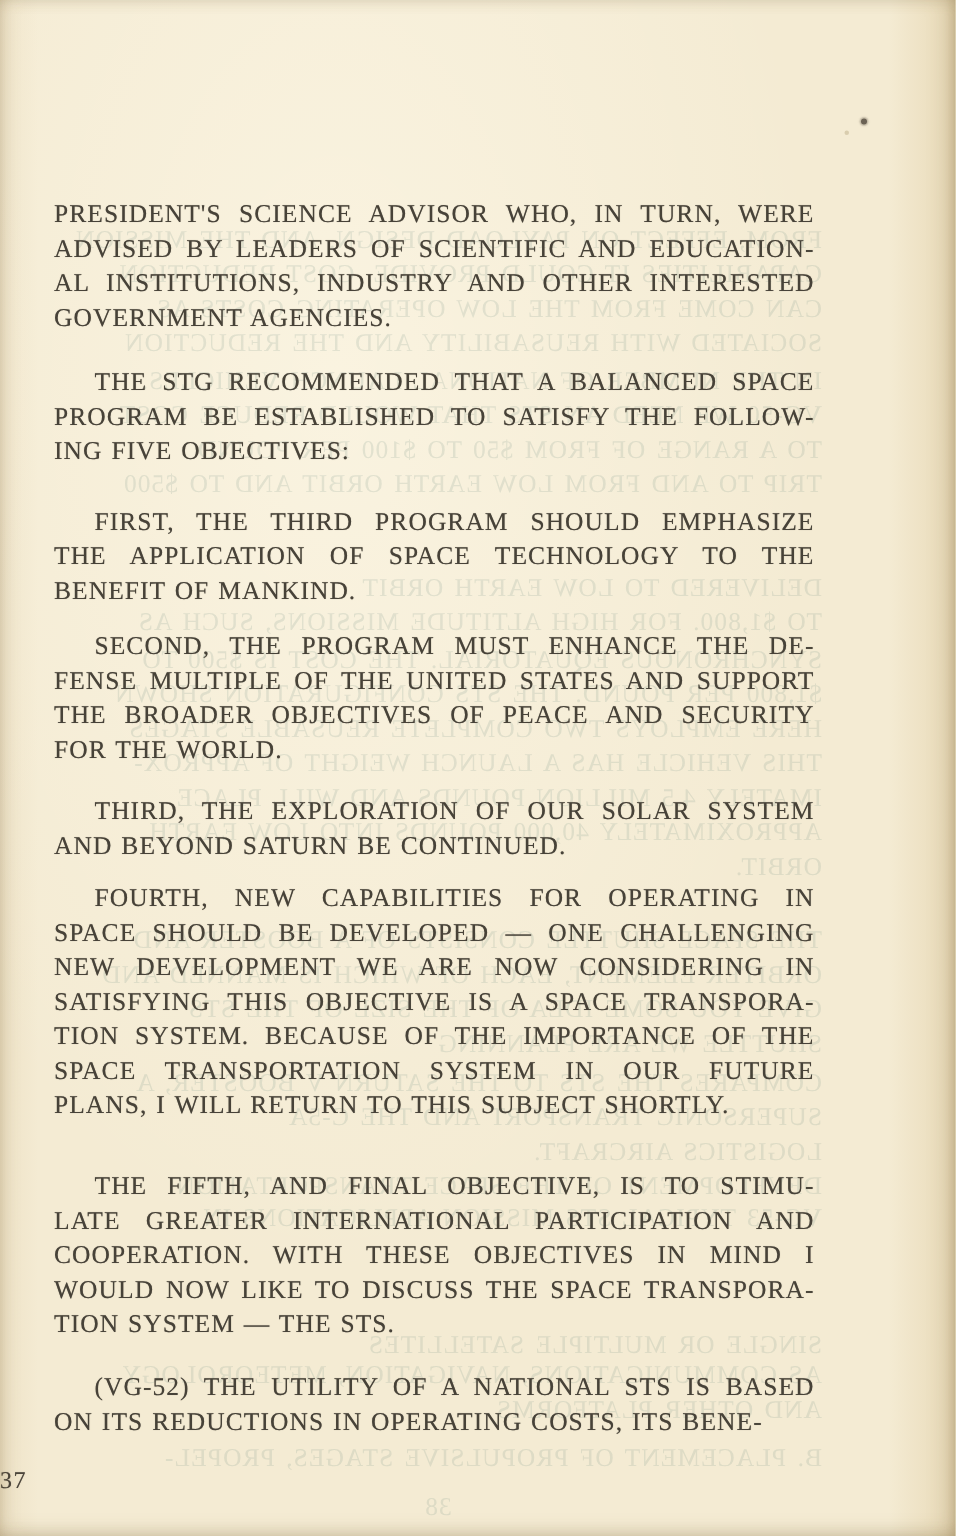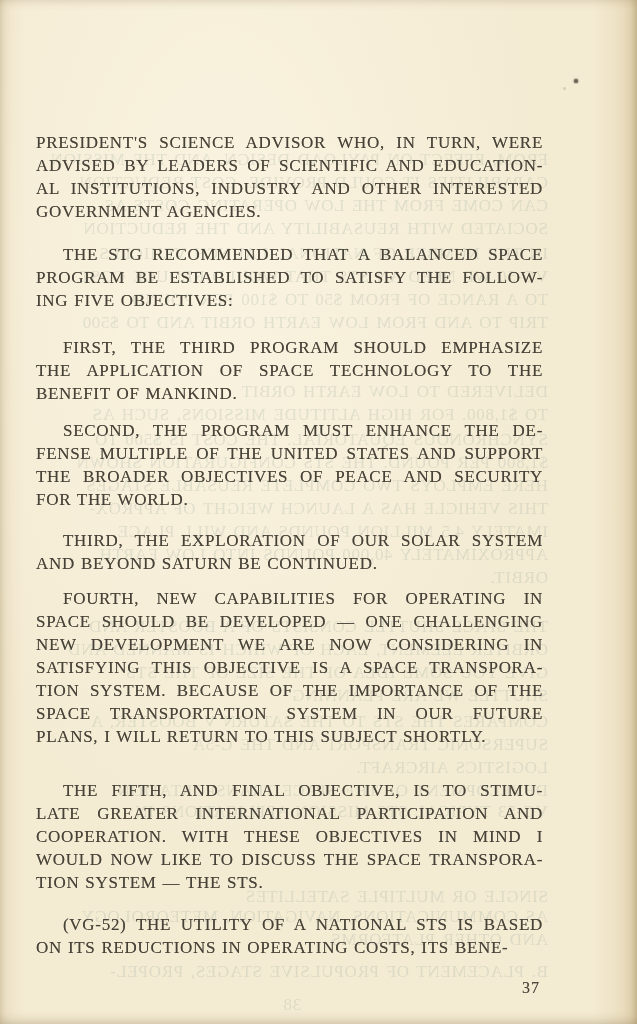--- a/index.html
+++ b/index.html
@@ -80,21 +80,21 @@
     text-align-last: justify;
   }
   .tline.first { padding-left: 27px; }
   .tline.last  { text-align-last: left; }
 
   .page-number {
     position: absolute;
     left: 0;
     top: 979px;
     width: 540px;
-    text-align: right;
+    text-align: left;
     font-size: 16px;
     letter-spacing: 1px;
     color: #4c463c;
     text-shadow: 0 0 0.5px rgba(71, 66, 56, 0.5);
   }
 
   .speck-a {
     position: absolute;
     left: 574px;
     top: 79px;

